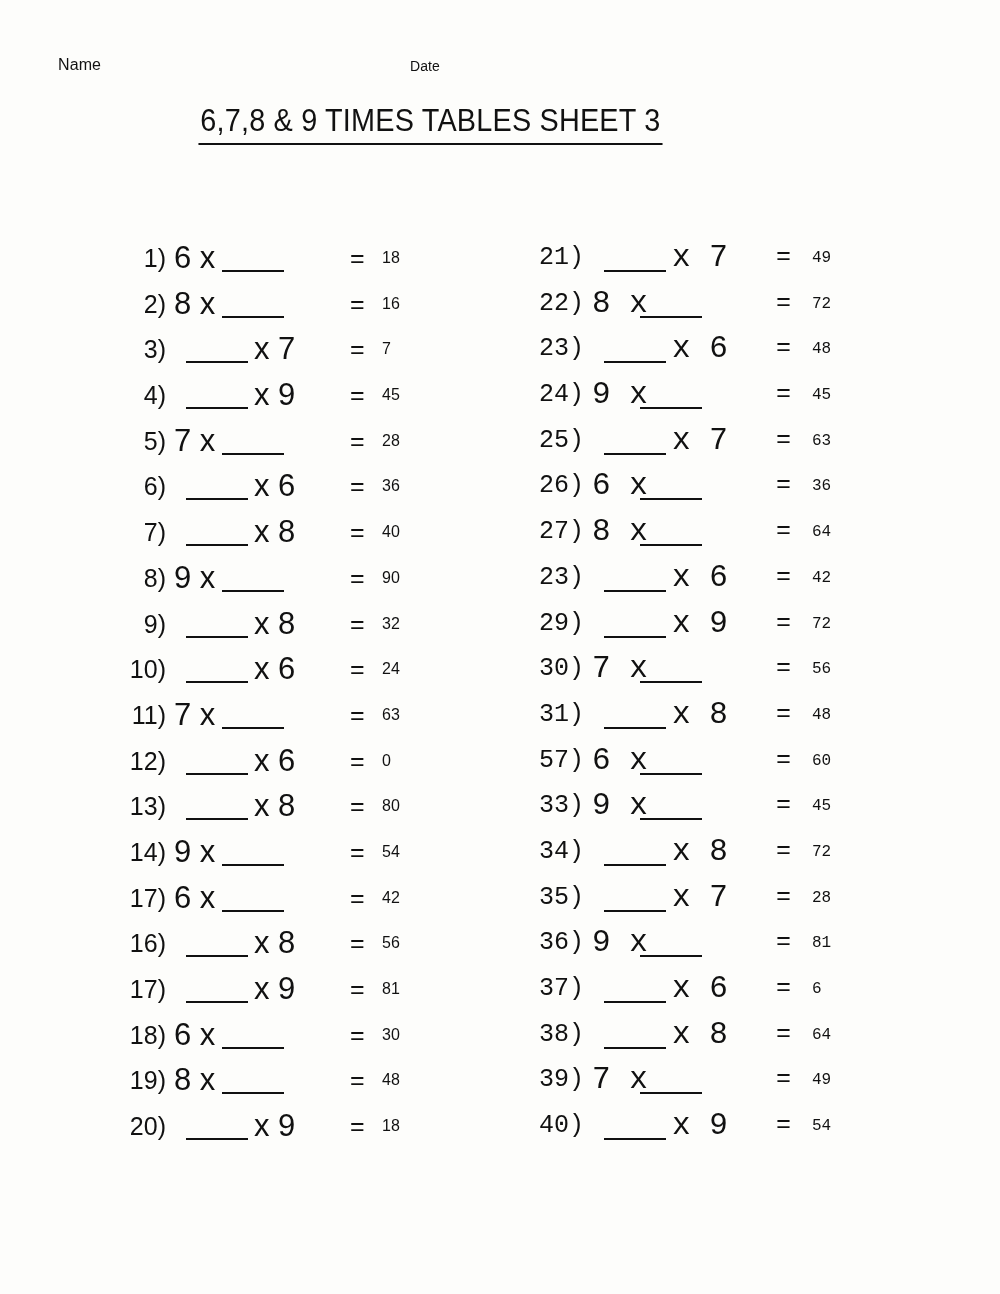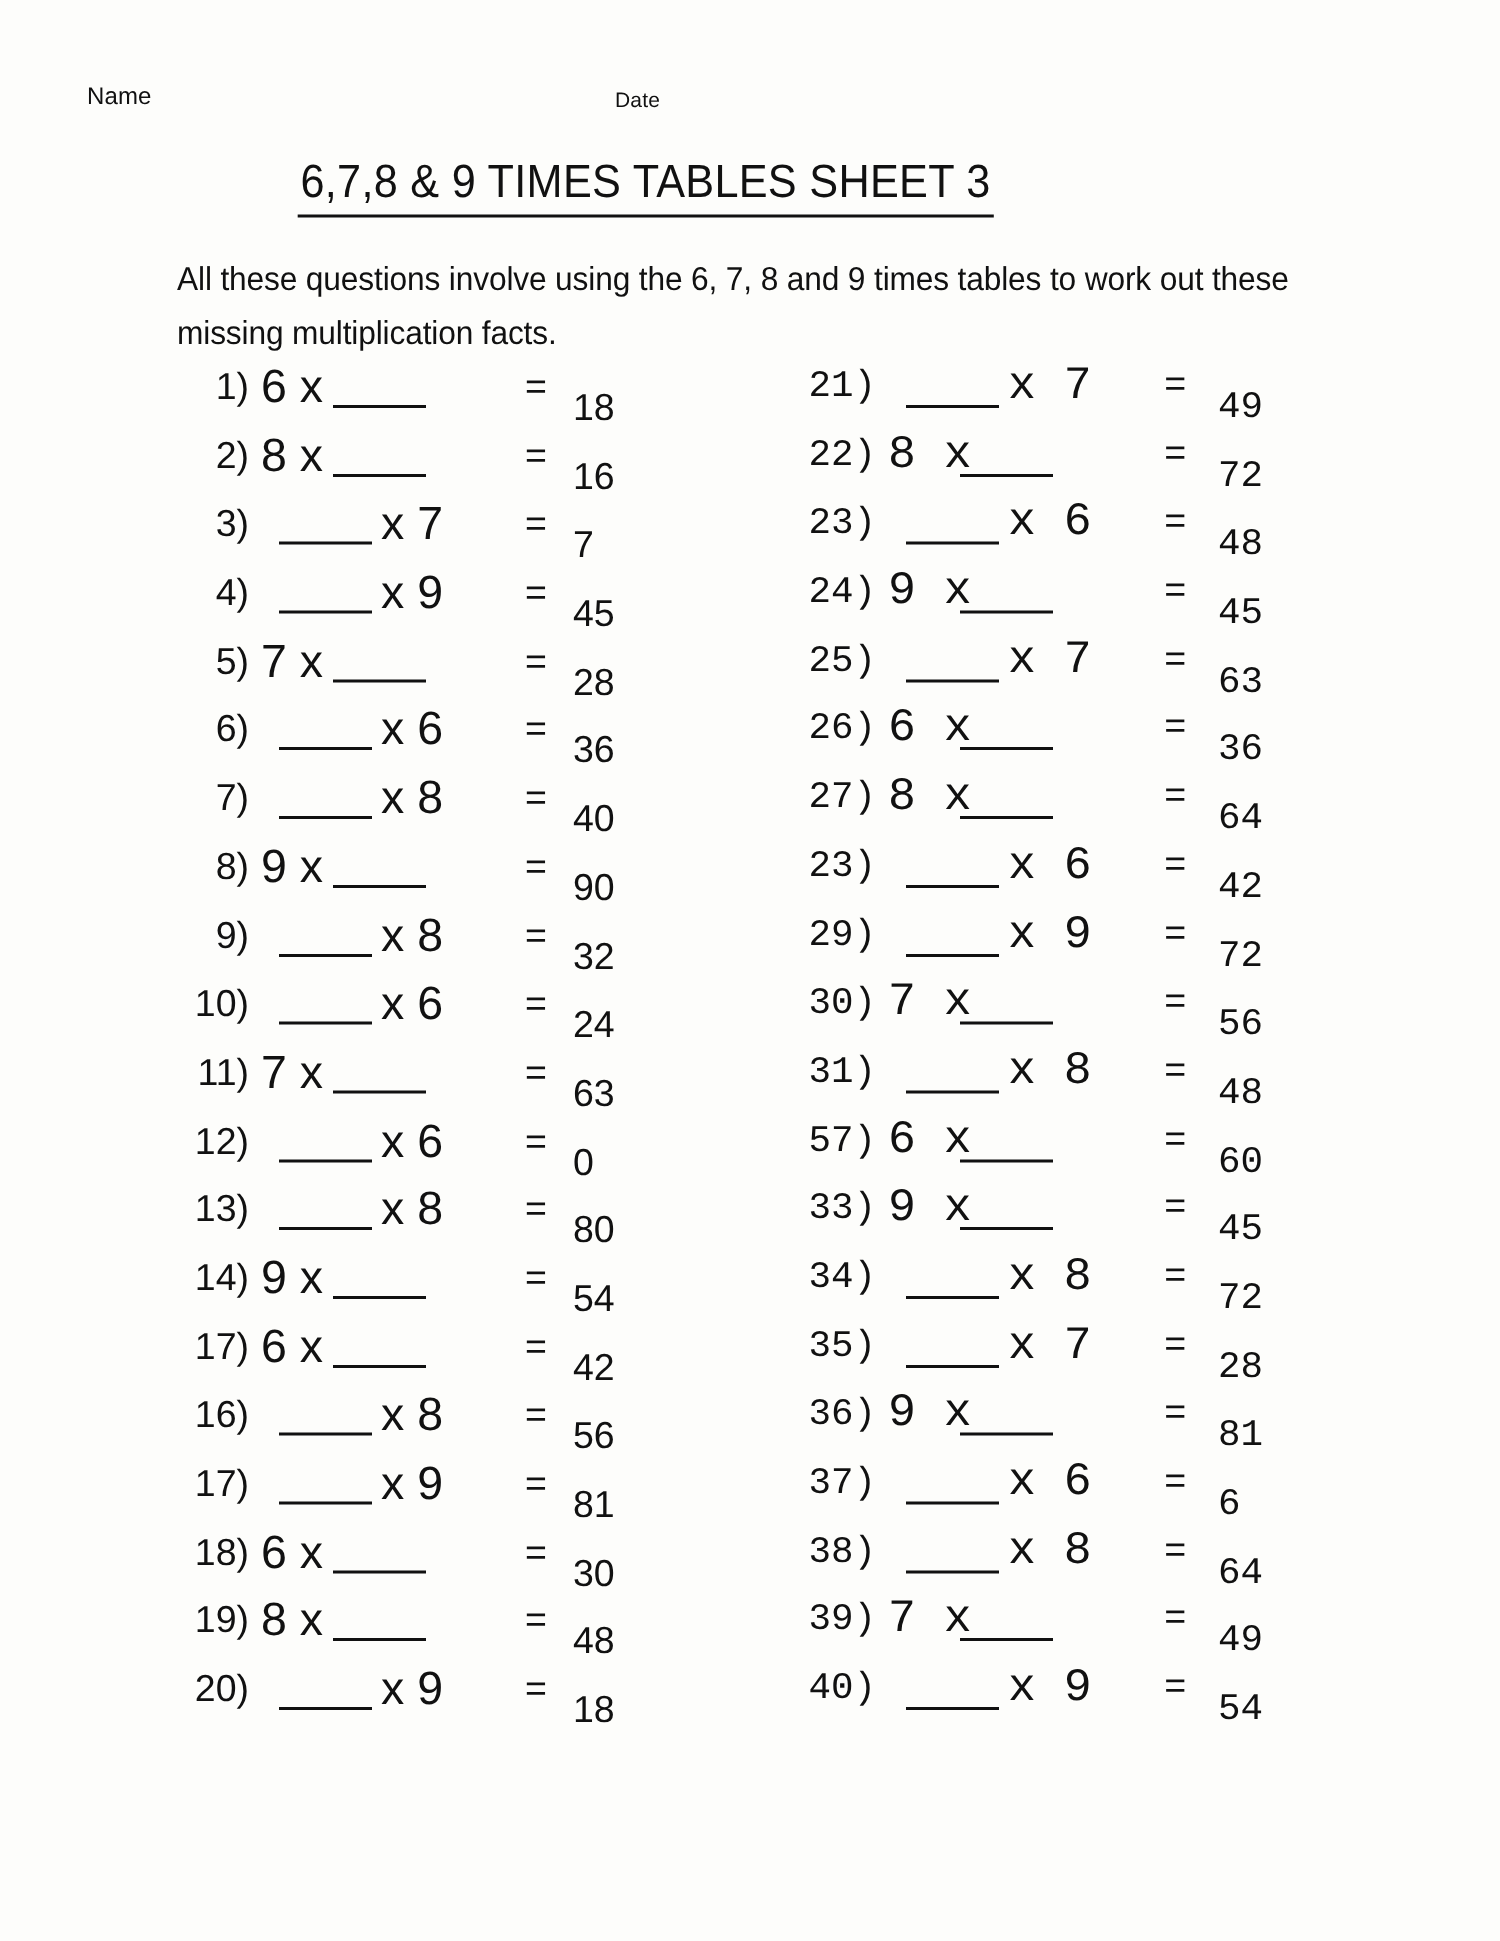--- a/index.html
+++ b/index.html
@@ -157,22 +157,22 @@
   .qeq {
     position: absolute;
     left: 232px;
     top: 0;
     font-size: 25px;
     line-height: 30px;
   }
   .qans {
     position: absolute;
     left: 264px;
-    top: 14px;
-    font-size: 25px;
+    top: 0;
+    font-size: 16px;
     line-height: 30px;
     white-space: nowrap;
   }
 
   
   .qcol-right .qeq  { left: 240px; }
   .qcol-right .qans { left: 276px; }
 </style>
 </head>
 <body>
@@ -181,23 +181,20 @@
 
   <div class="meta-row">
     <div class="meta-name">Name</div>
     <div class="meta-date">Date</div>
   </div>
 
   <div class="title">
     <span class="title-text">6,7,8 &amp; 9 TIMES TABLES SHEET 3</span>
   </div>
 
-  <div class="instructions">
-    <span>All these questions involve using the 6, 7, 8 and 9 times tables to work out these missing multiplication facts.</span>
-  </div>
 
   <div class="columns">
     <div class="qcol qcol-left" id="col-left">
         <div class="qrow">
           <div class="qnum">1)</div>
           <div class="qexpr form-a">
             <span class="lead">6 x</span>
             <span class="blank"></span>
           </div>
           <div class="qeq">=</div>

